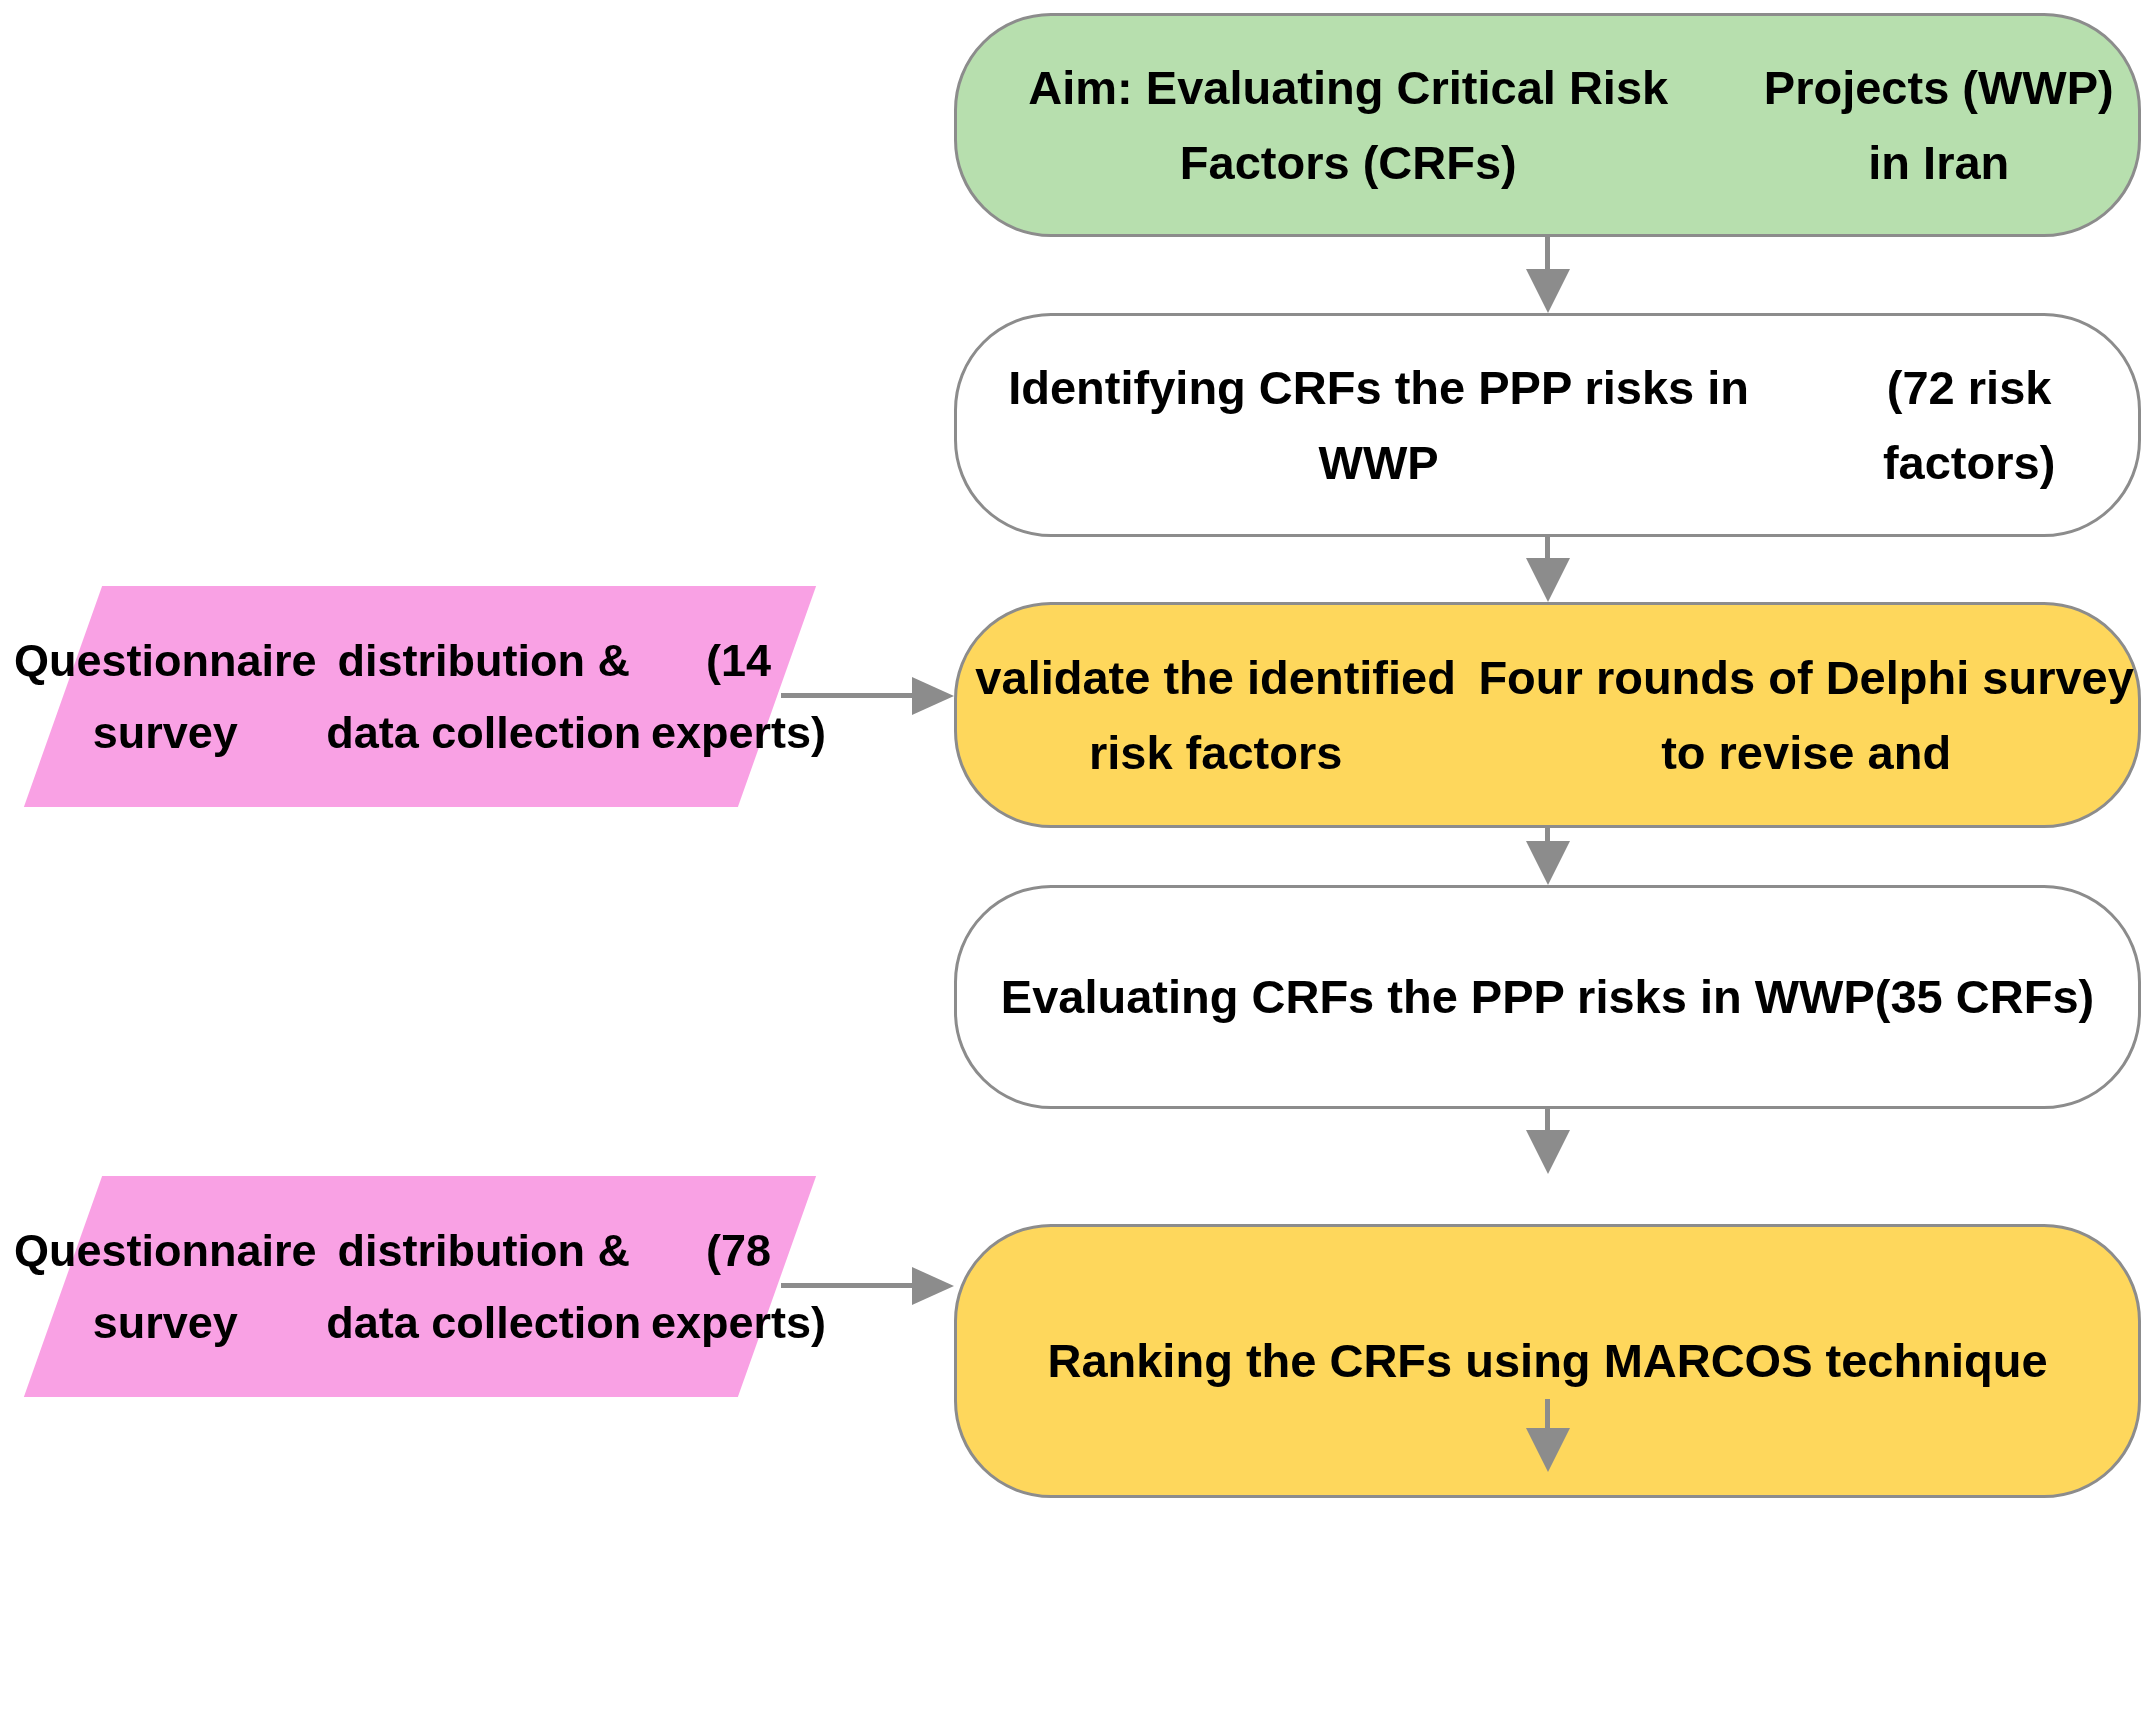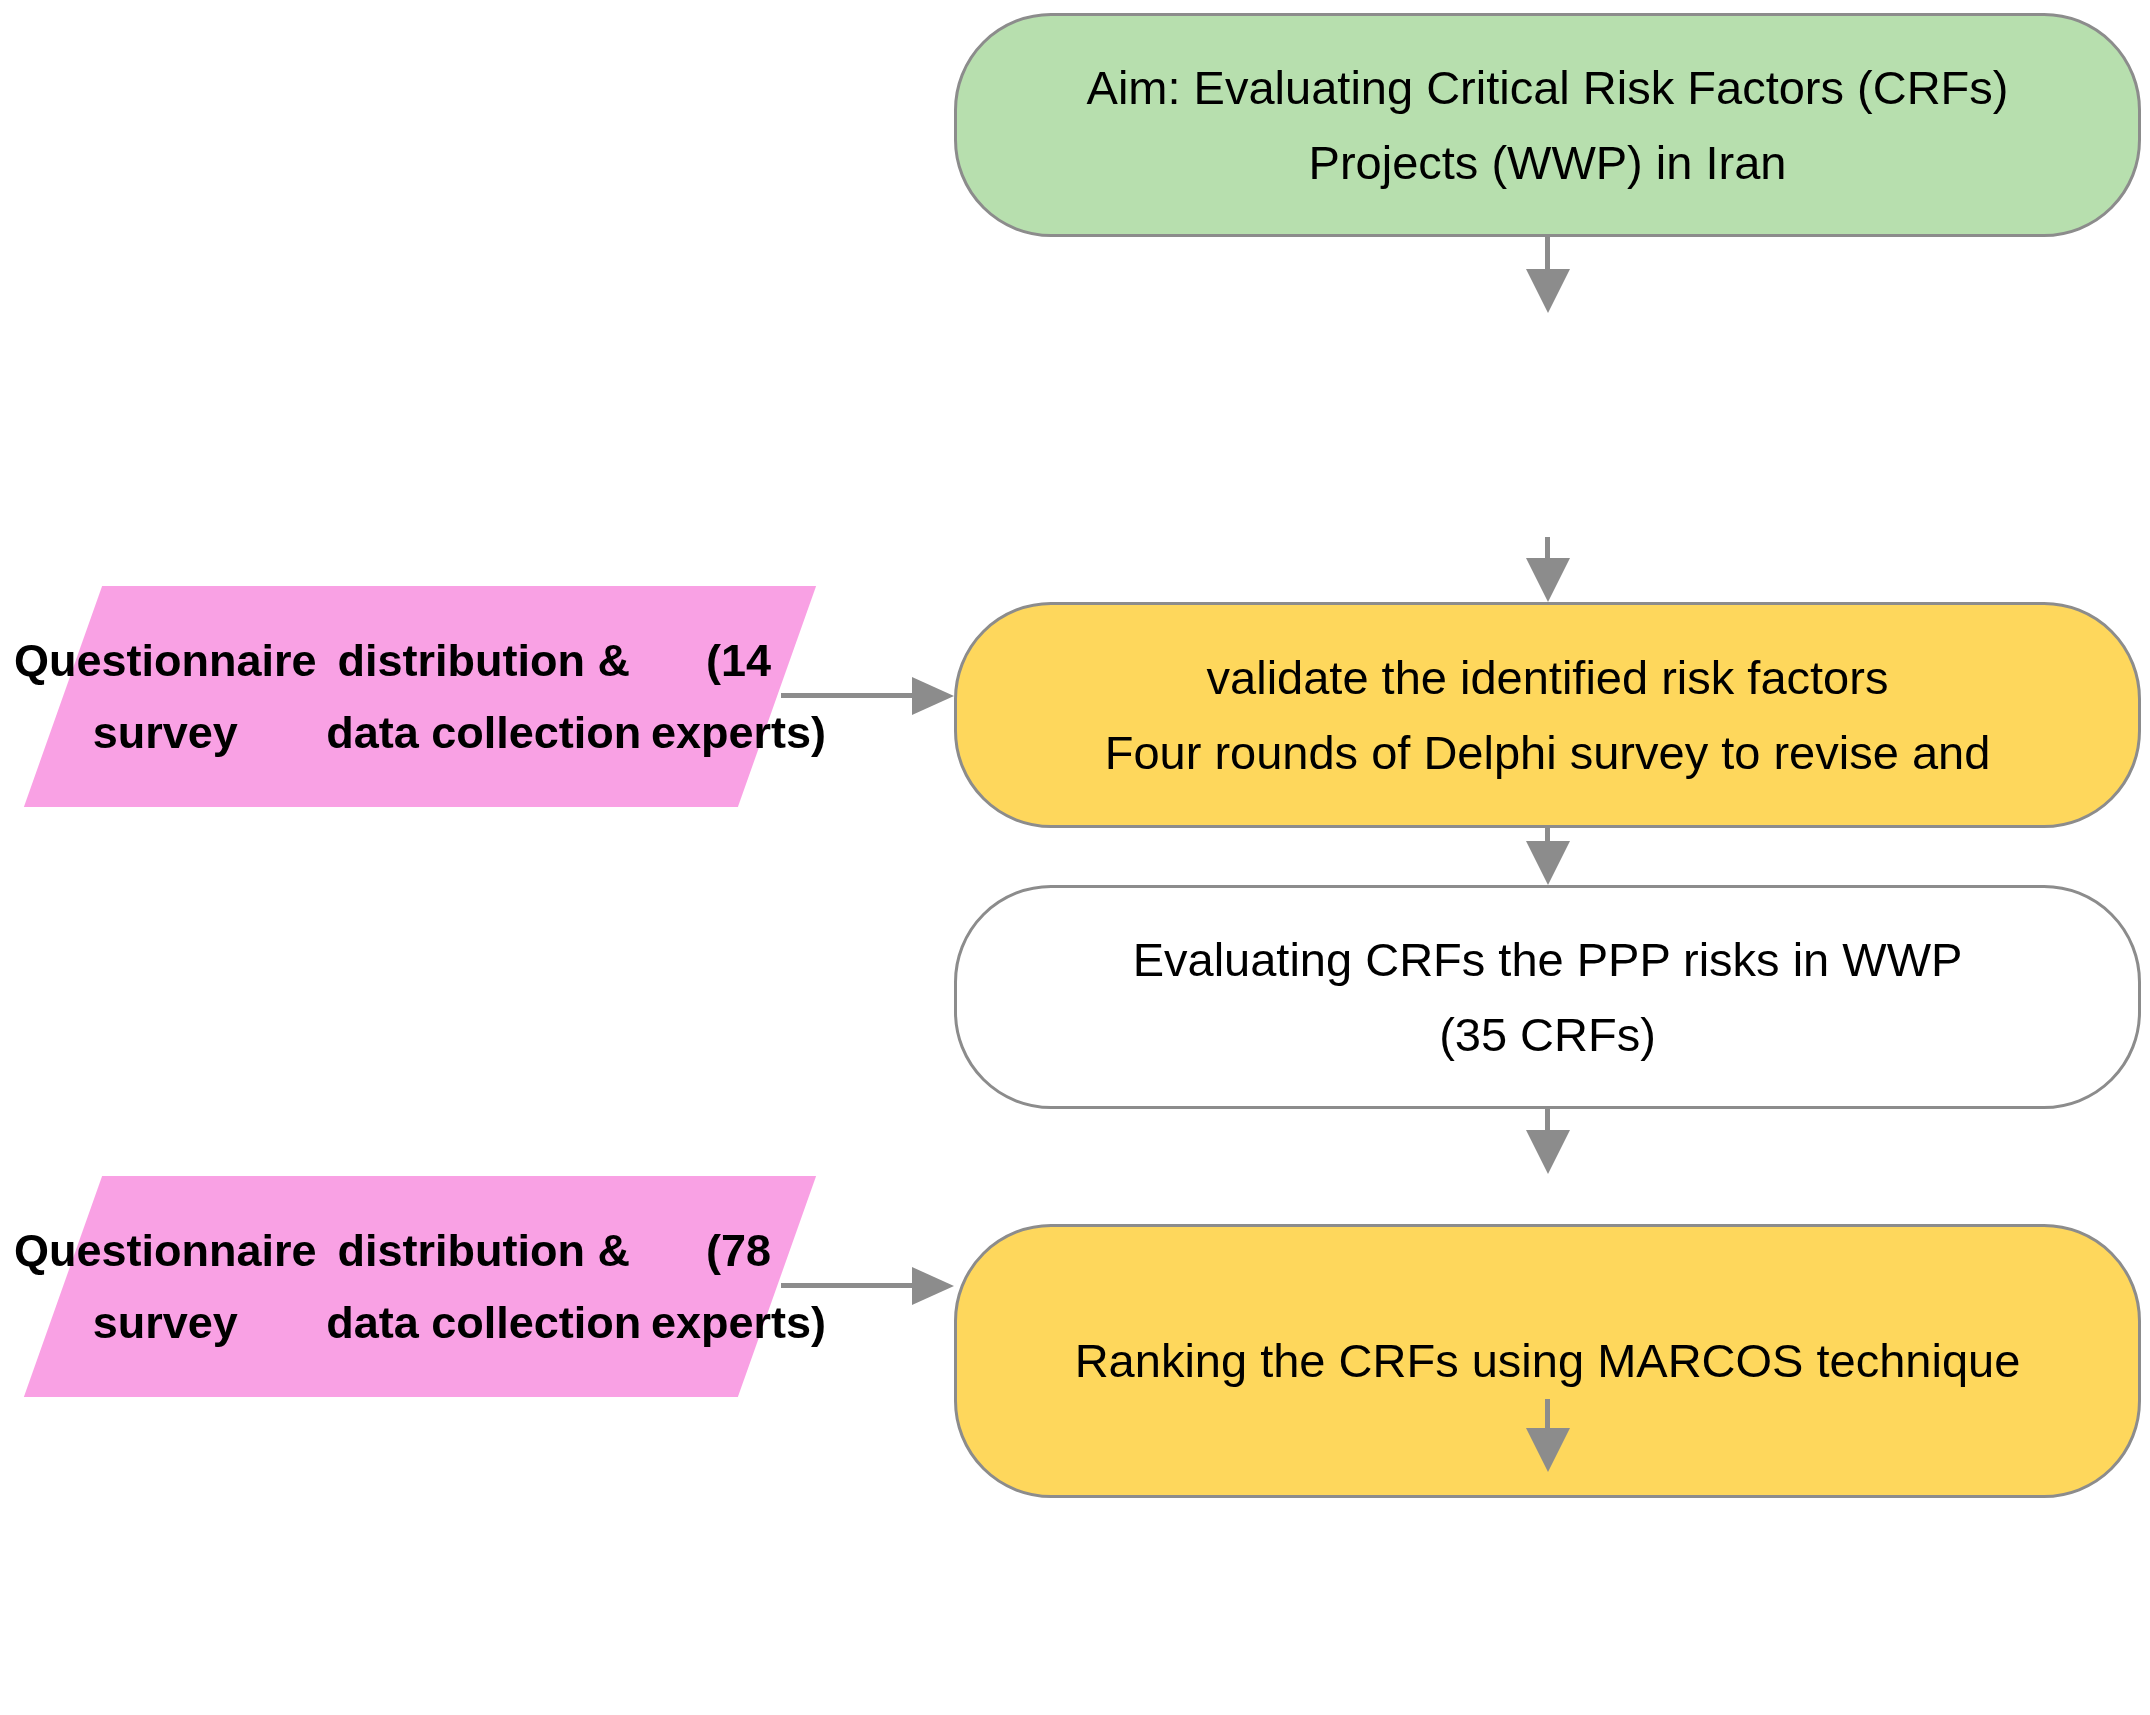--- a/index.html
+++ b/index.html
@@ -3,22 +3,22 @@
 <meta charset="utf-8">
 <style>
   html,body{margin:0;padding:0;background:#ffffff;}
   body{width:2151px;height:1716px;font-family:"Liberation Sans",sans-serif;color:var(--text,#000);}
   #canvas{position:relative;width:2151px;height:1716px;background:#ffffff;overflow:hidden;}
 
   
   .node{
     position:absolute;left:954px;width:1187px;box-sizing:border-box;
     border:3.2px solid var(--border,#8c8c8c);border-radius:97px;
-    display:flex;flex-direction:column;justify-content:center;align-items:center;
-    text-align:center;font-weight:normal;font-size:47px;line-height:1.6;
+    display:flex;justify-content:center;align-items:center;
+    text-align:center;font-weight:bold;font-size:47px;line-height:1.6;
   }
   .node.green{background:var(--green,#b7dfae);}
   .node.yellow{background:var(--yellow,#fed75c);}
   .node.white{background:#ffffff;}
   .line{display:block;}
 
   
   .varrow{position:absolute;left:1523px;width:49px;display:flex;flex-direction:column;align-items:center;}
   .vline{width:5.7px;flex:1 1 auto;background:var(--arrow,#8c8c8c);}
   .tri-down{width:0;height:0;border-left:22px solid transparent;border-right:22px solid transparent;
@@ -45,20 +45,24 @@
   <div class="node green" style="top:13px;height:224px;">
     <span class="line">Aim: Evaluating Critical Risk Factors (CRFs)</span>
     <span class="line">Projects (WWP) in Iran</span>
   </div>
 
   <div class="varrow" style="top:237px;height:76px;">
     <div class="vline"></div>
     <div class="tri-down"></div>
   </div>
 
+  <div class="node white" style="top:313px;height:224px;">
+    <span class="line">Identifying CRFs the PPP risks in WWP</span>
+    <span class="line">(72 risk factors)</span>
+  </div>
 
   <div class="varrow" style="top:537px;height:65px;">
     <div class="vline"></div>
     <div class="tri-down"></div>
   </div>
 
   <div class="para" style="top:586px;">
     <div class="para-bg"></div>
     <div class="para-text">
       <span class="line">Questionnaire survey</span>

